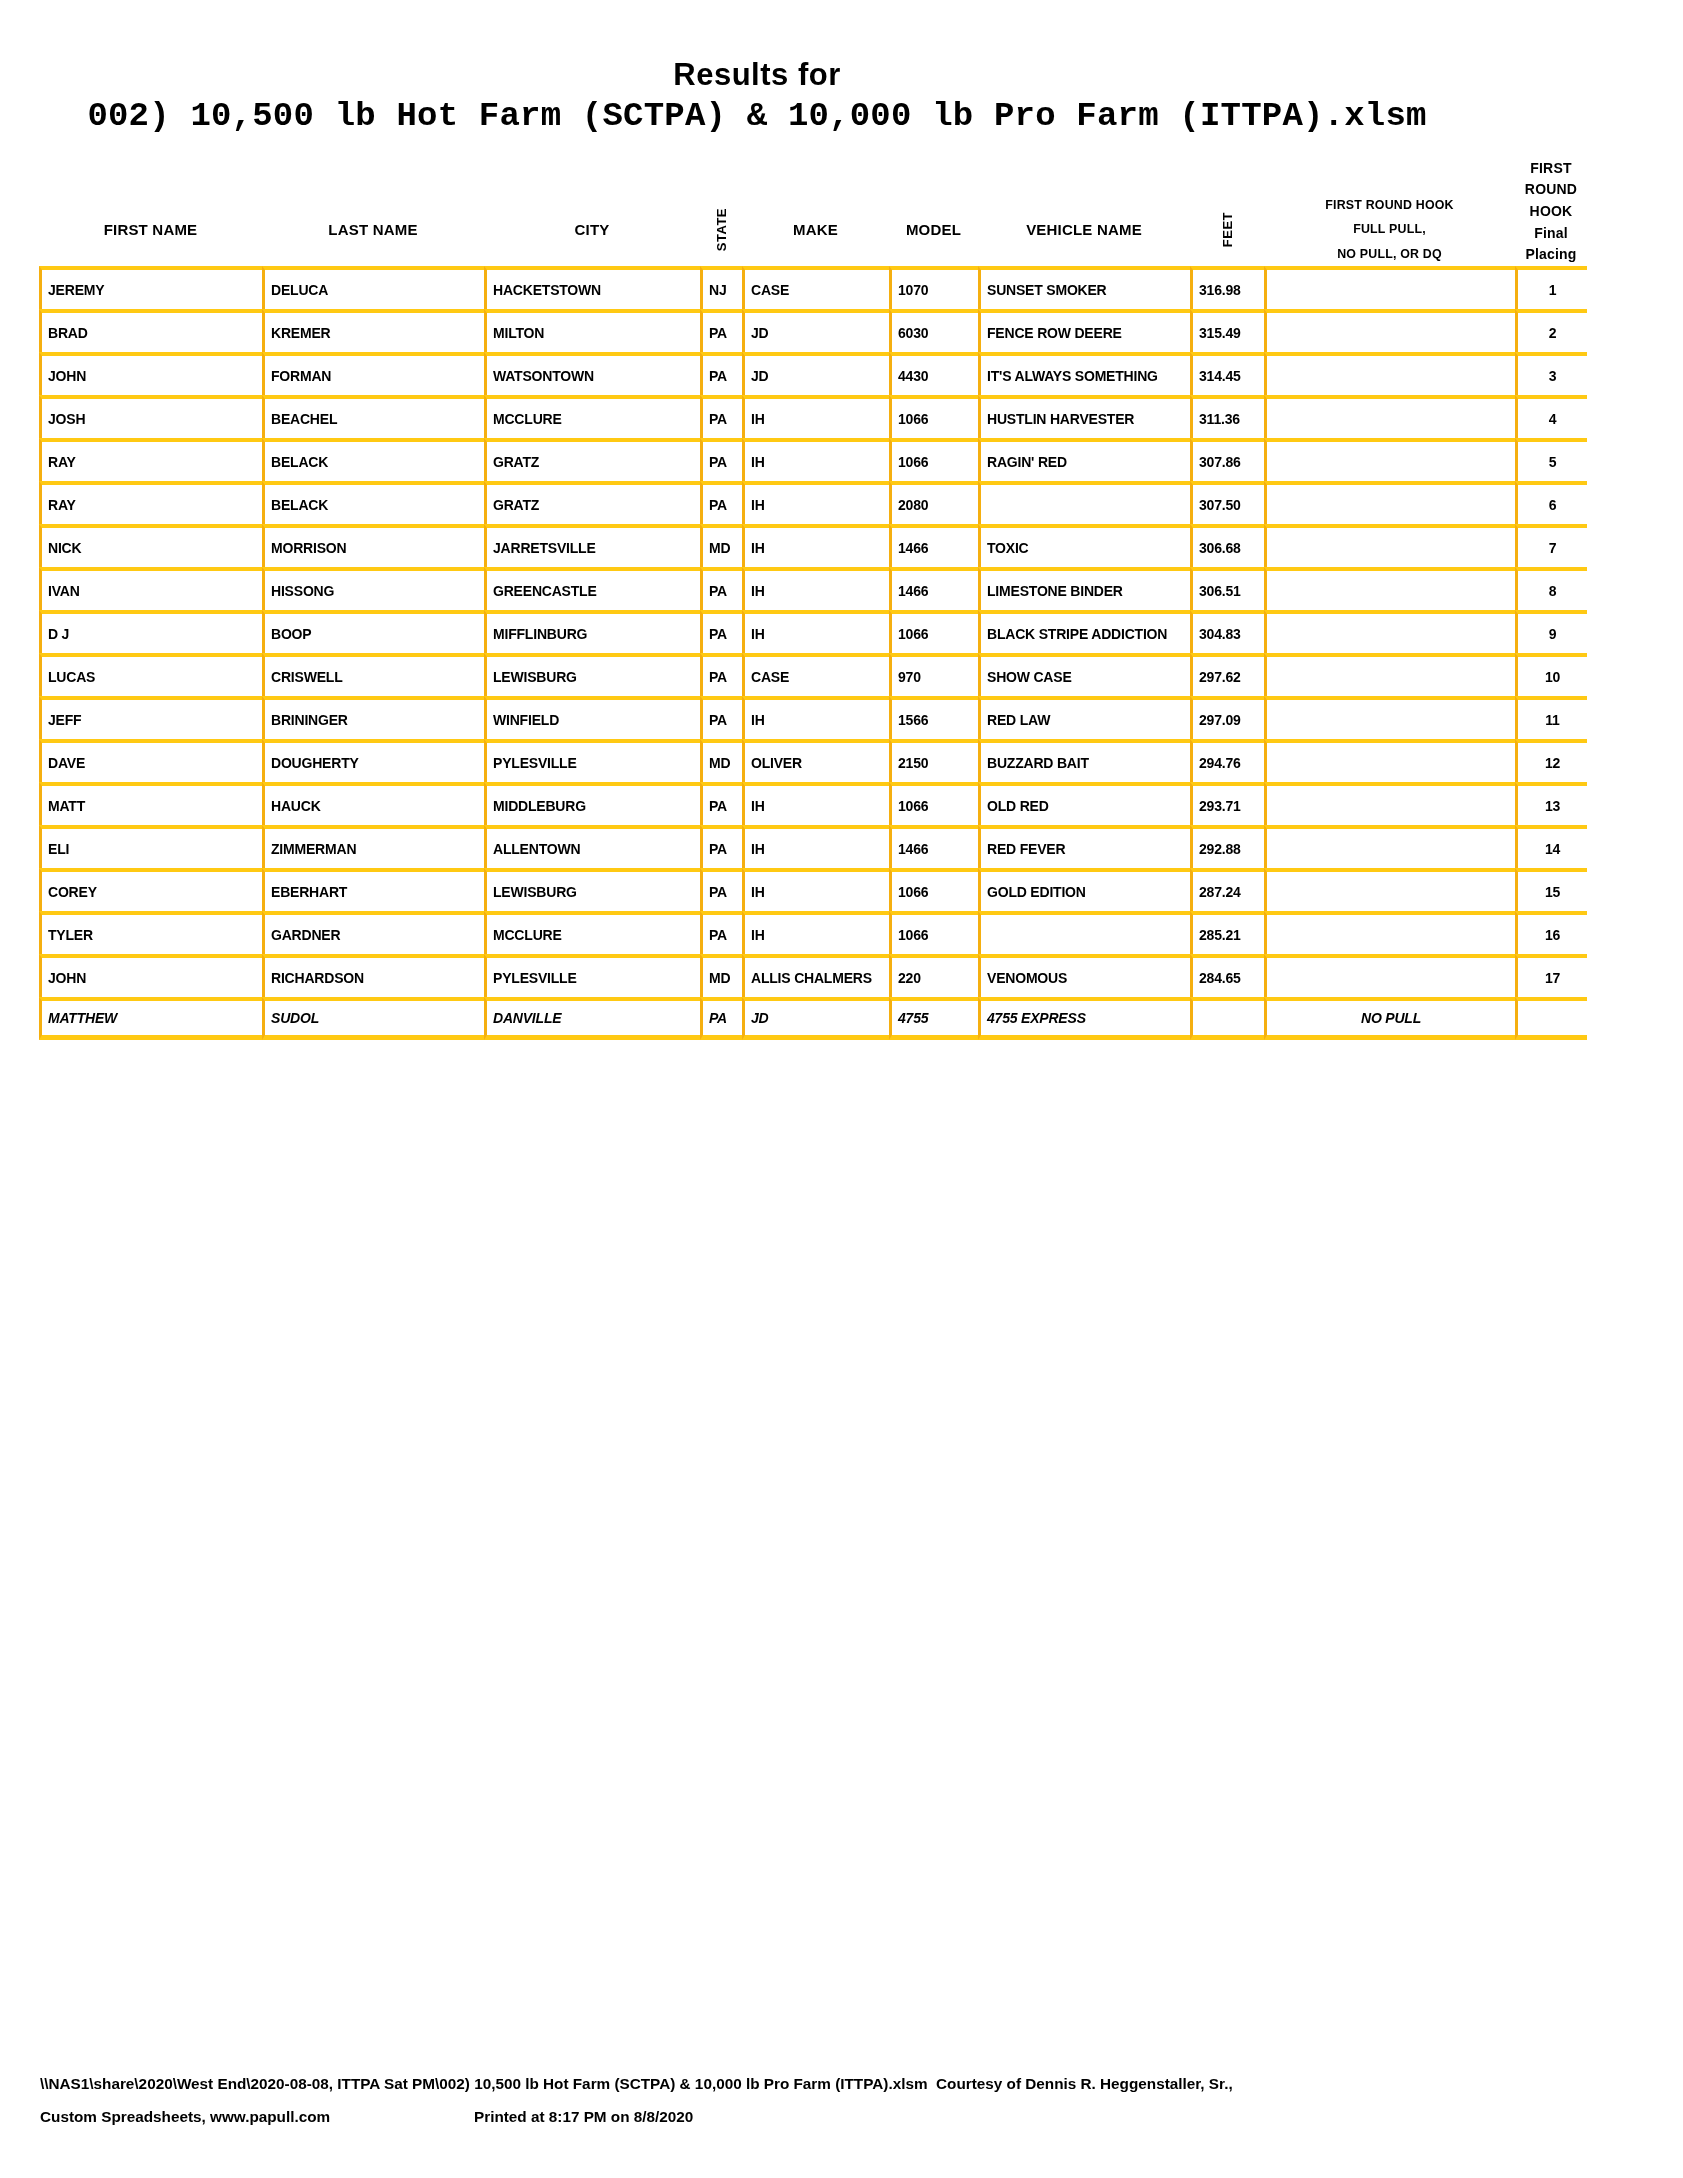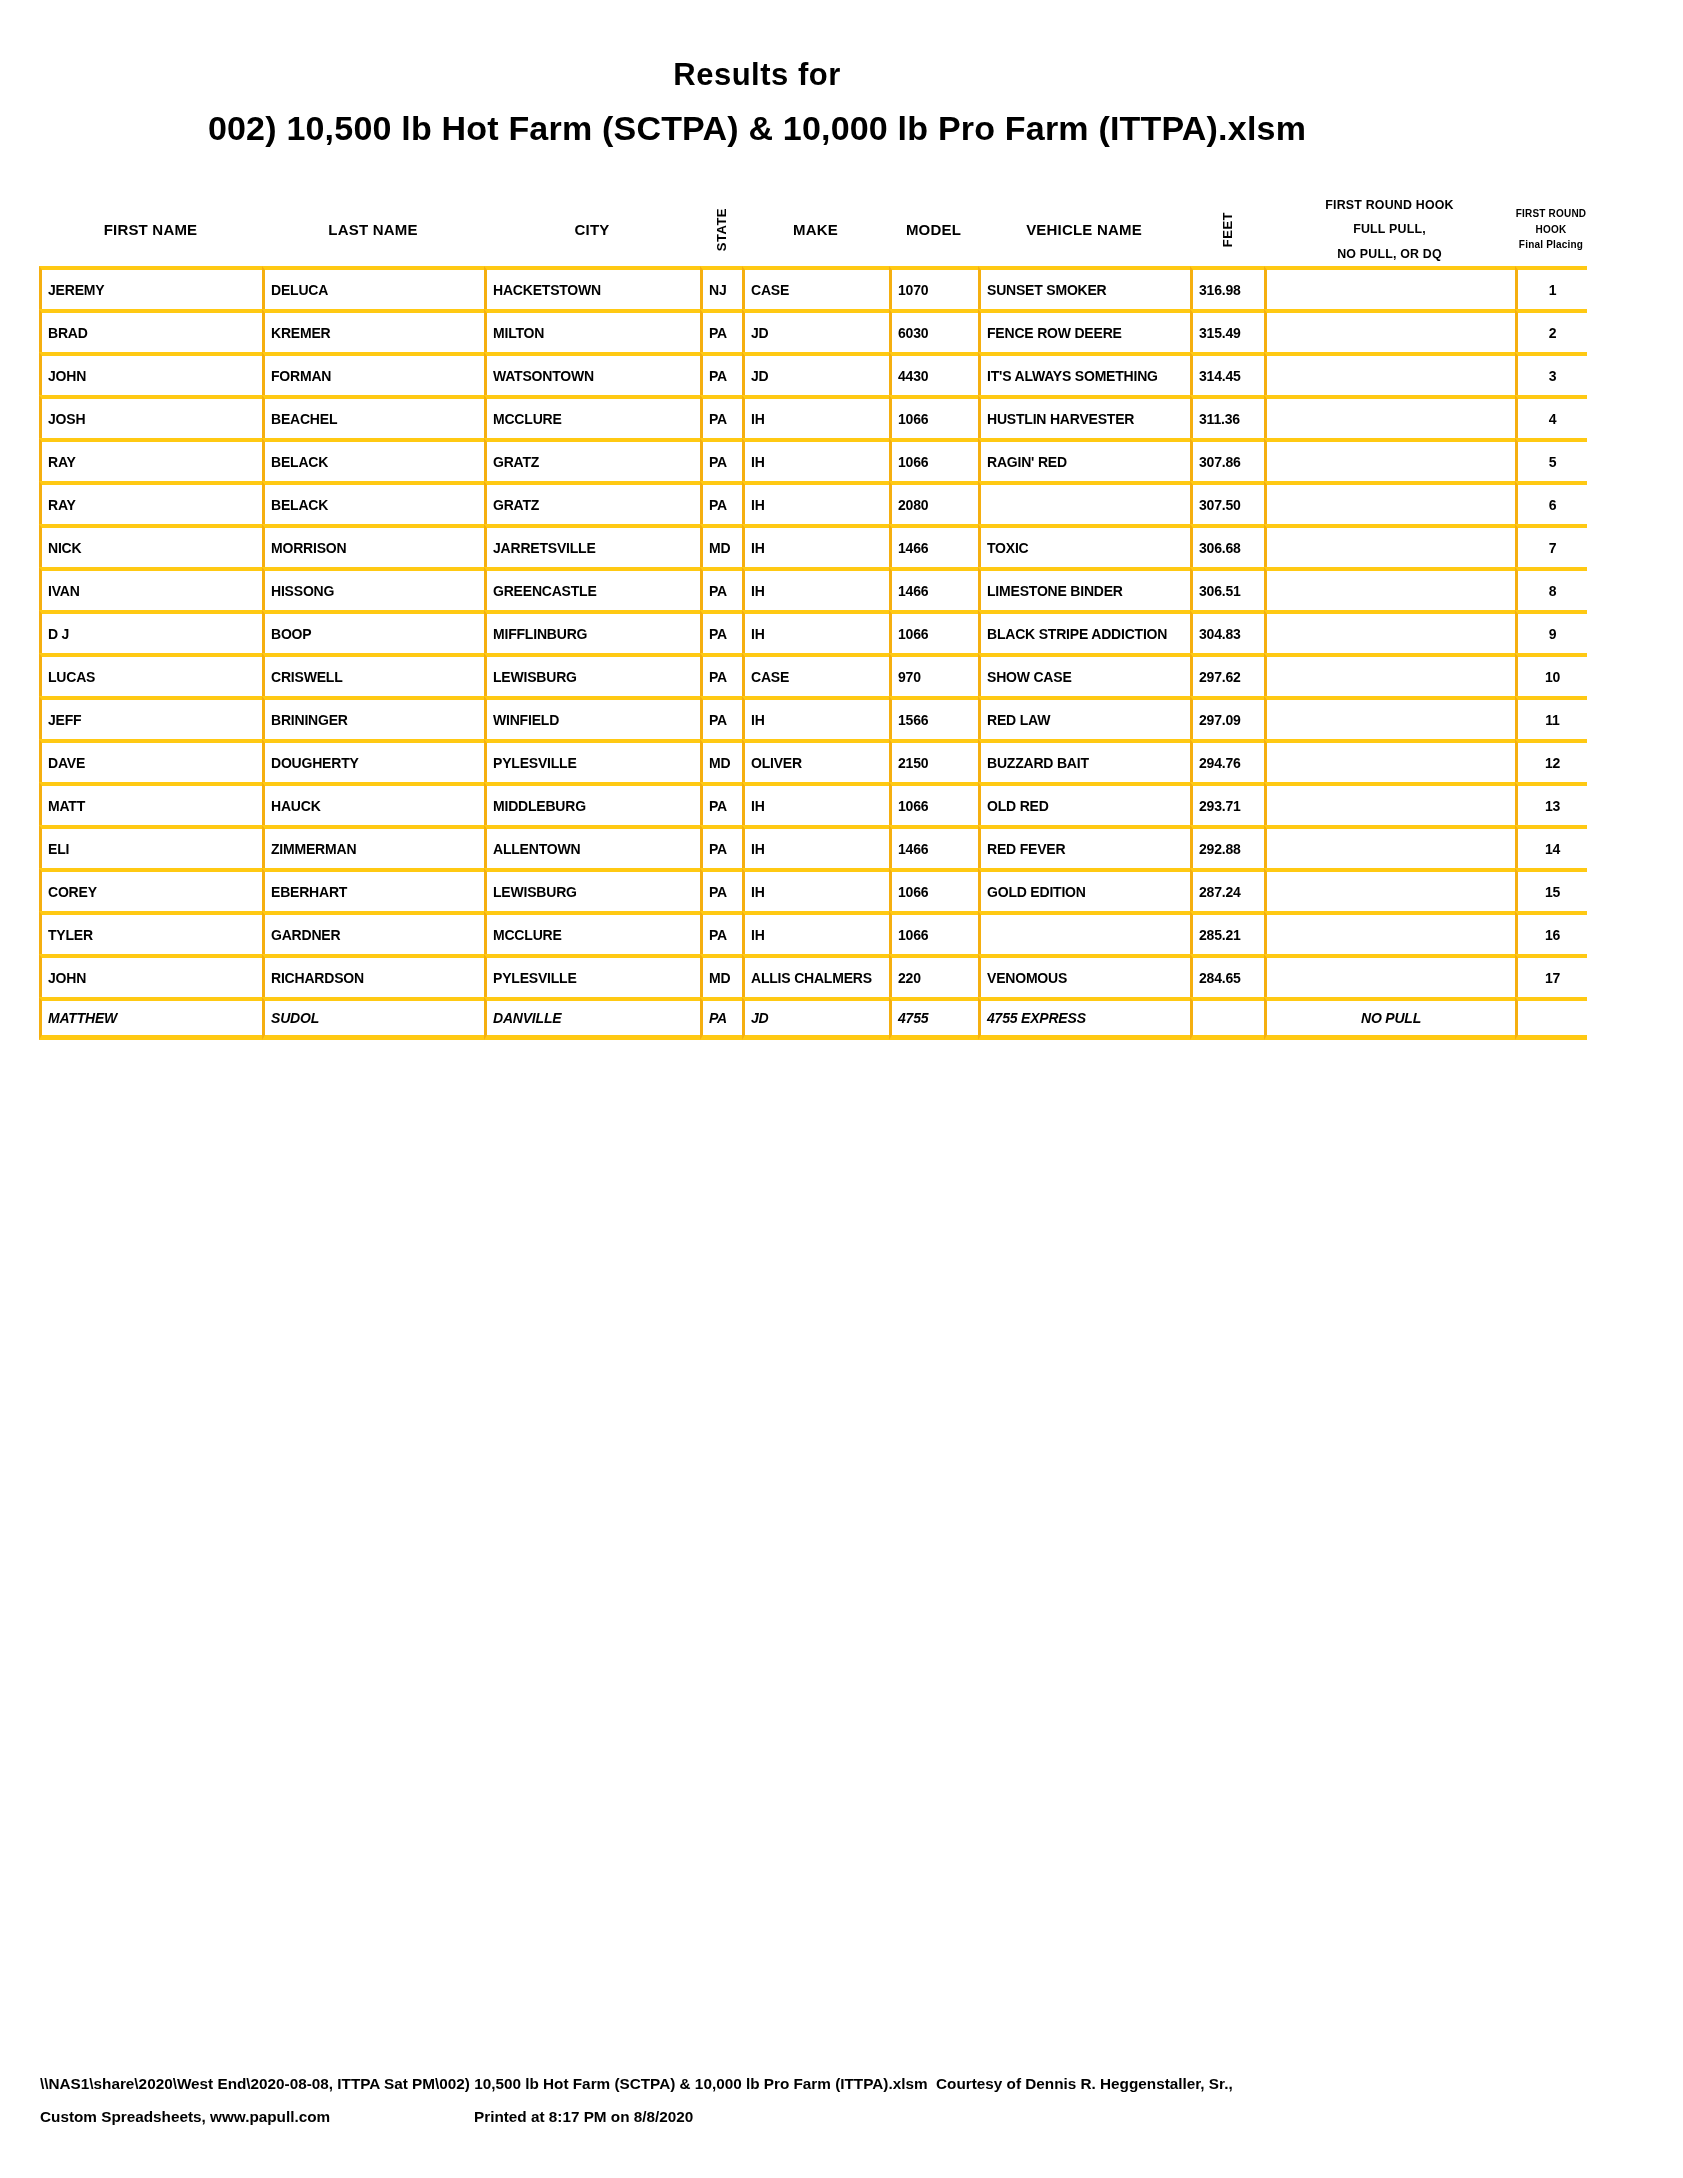--- a/index.html
+++ b/index.html
@@ -3,39 +3,39 @@
 <meta charset="utf-8">
 <style>
   html,body{margin:0;padding:0;}
   body{
     width:1683px;height:2178px;background:#ffffff;position:relative;
     font-family:"Liberation Sans",sans-serif;color:#000;
     -webkit-font-smoothing:antialiased;
   }
   .title-block{position:absolute;top:57px;left:0;width:1514px;text-align:center;}
   .title-line1{font-size:31px;font-weight:bold;letter-spacing:0.5px;}
-  .title-line2{font-size:34px;font-weight:bold;margin-top:16px;letter-spacing:0.2px;}
+  .title-line2{font-size:34px;font-weight:bold;margin-top:4px;letter-spacing:0.2px;font-family:Liberation Mono, monospace;}
 
   
   .grid{
     position:absolute;left:39px;top:193px;width:1547px;
     display:grid;
     grid-template-columns:223px 222px 216px 42px 147px 89px 212px 74px 251px 72px;
     grid-template-rows:73px;
     grid-auto-rows:43px;
   }
   .grid *{box-sizing:border-box;}
   .h{
     display:flex;align-items:center;justify-content:center;text-align:center;
     font-size:15px;font-weight:bold;letter-spacing:0.2px;overflow:visible;
   }
   .h .lines{line-height:1.0;}
   .h.small{font-size:12.4px;align-items:center;}
   .h.small .lines{line-height:1.95;}
-  .h.tiny{font-size:10px;}
+  .h.tiny{font-size:14px;align-items:flex-end;}
   .h.tiny .lines{line-height:1.55;}
   .rot-text{writing-mode:vertical-rl;transform:rotate(180deg);font-size:13px;letter-spacing:0.5px;}
   .c{
     border-top:4px solid #FFC913;
     border-left:3px solid #F5AF10;
     display:flex;align-items:center;
     padding-left:6px;
     font-size:14px;font-weight:bold;letter-spacing:-0.2px;
     white-space:nowrap;overflow:hidden;
   }

